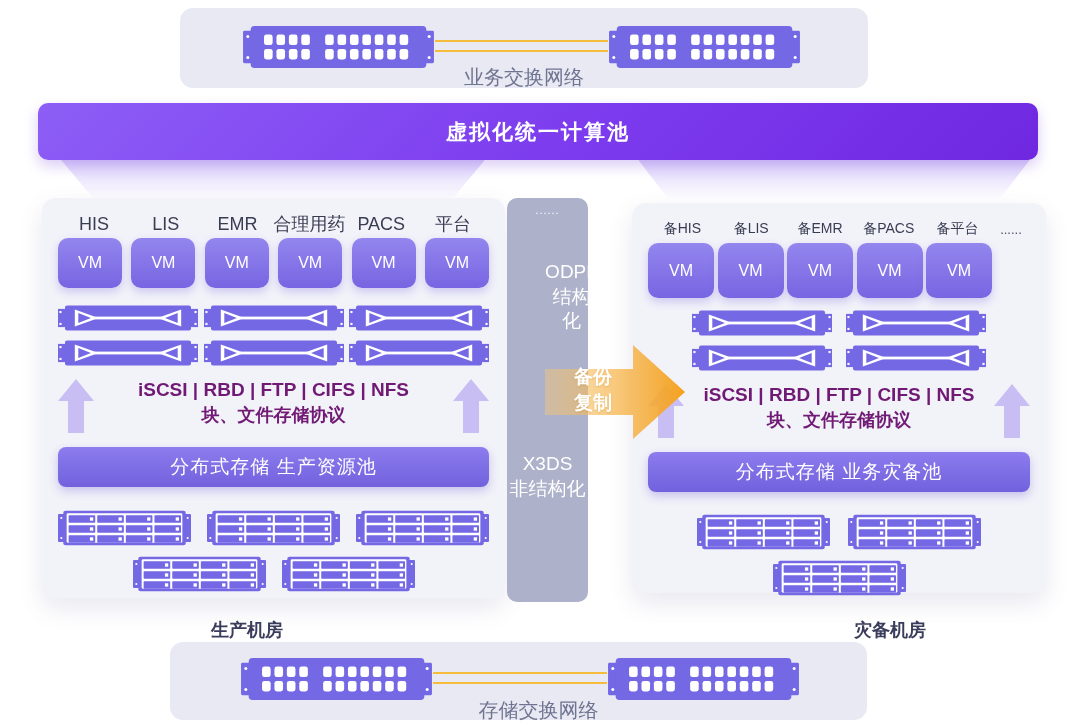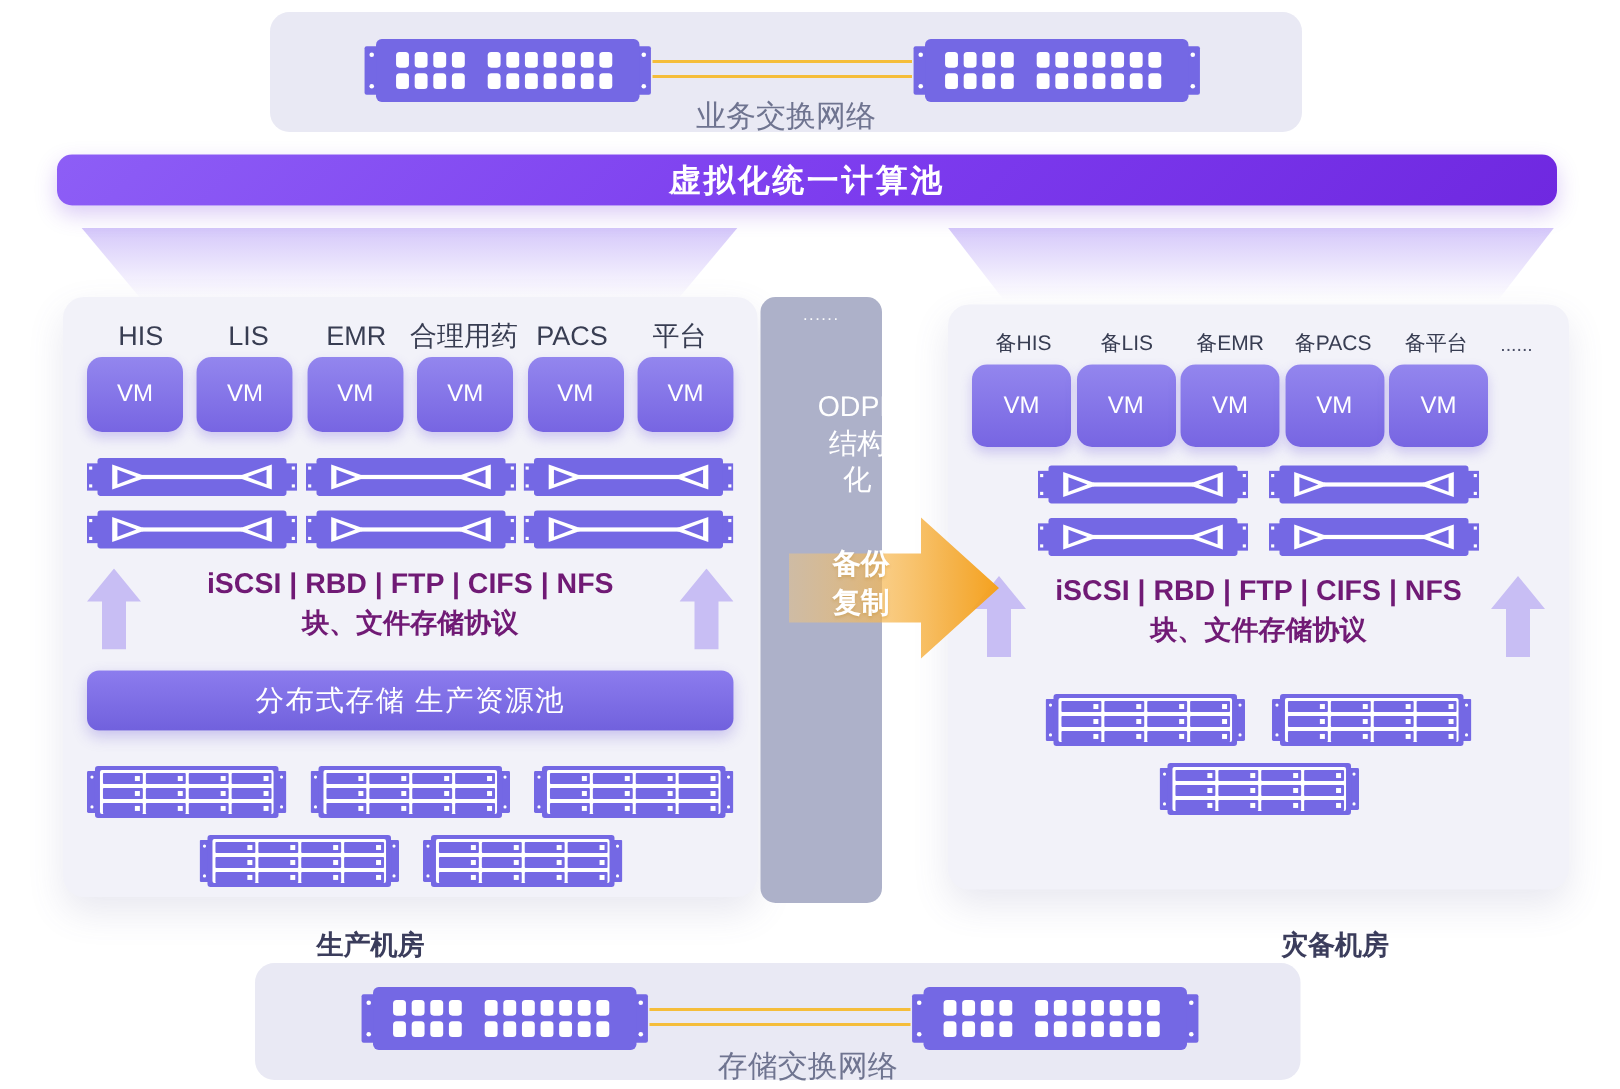--- a/index.html
+++ b/index.html
@@ -6,21 +6,21 @@
   html,body { background:#ffffff; font-family:"Liberation Sans","DejaVu Sans",sans-serif; }
   #stage { position:relative; width:1080px; height:726px; background:#ffffff; overflow:hidden; }
 
   
   .net-box { position:absolute; background:#e9e9f4; border-radius:13px; }
   .net-box .switch { position:absolute; width:193px; height:42px; }
   .net-line { position:absolute; height:2px; background:#f5bd3a; }
   .net-label { position:absolute; left:0; right:0; text-align:center; font-size:20px; color:#6f7490; }
 
   
-  .banner { position:absolute; left:38px; top:103px; width:1000px; height:34px; border-radius:10px;
+  .banner { position:absolute; left:38px; top:103px; width:1000px; height:57px; border-radius:10px;
             background:linear-gradient(135deg,#8d5ef6 0%,#7c3bee 55%,#6f28e0 100%);
             display:flex; align-items:center; justify-content:center;
             color:#fff; font-size:21px; font-weight:600; letter-spacing:2px;
             box-shadow:0 6px 14px rgba(110,50,220,.25); z-index:2; }
 
   .beam { position:absolute; top:152px; height:48px; z-index:0;
           background:linear-gradient(180deg,rgba(150,118,242,.40),rgba(150,118,242,0));
           -webkit-clip-path:polygon(1% 0,99% 0,90% 100%,10% 100%);
           clip-path:polygon(1% 0,99% 0,90% 100%,10% 100%); }
 
@@ -70,21 +70,21 @@
   
   .pillar { position:absolute; left:507px; top:198px; width:81px; height:404px;
             background:#adb1c9; border-radius:10px; z-index:1;
             display:flex; flex-direction:column; align-items:center; color:#fff; }
   .pillar .dots { margin-top:6px; font-size:11px; letter-spacing:1px; opacity:.95; }
   .pillar .blk { text-align:center; font-size:19px; line-height:1.3; }
   .pillar .blk.structured { margin-top:44px;margin-left:48px; }
   .pillar .blk.unstructured { margin-top:118px; }
 
   
-  .backup-arrow { position:absolute; left:526px; top:342px; width:142px; height:100px; z-index:3; }
+  .backup-arrow { position:absolute; left:545px; top:342px; width:142px; height:100px; z-index:3; }
   .backup-arrow .txt { position:absolute; left:0; top:22px; width:96px; text-align:center;
                        color:#fff; font-size:19px; line-height:1.35; font-weight:600;
                        text-shadow:0 1px 2px rgba(180,120,0,.25); }
 
   
   .room-label { position:absolute; top:618px; width:140px; text-align:center;
                 font-size:18px; font-weight:700; color:#3b3d5c; }
 
   .hidden-defs { position:absolute; width:0; height:0; overflow:hidden; }
 </style>
@@ -279,20 +279,24 @@
         </svg>
     </div>
   </div>
 
   <div class="pillar">
     <div class="dots">......</div>
     <div class="blk structured">
       <div>ODPF</div>
       <div>结构化</div>
     </div>
+    <div class="blk unstructured">
+      <div>X3DS</div>
+      <div>非结构化</div>
+    </div>
   </div>
 
   <div class="backup-arrow">
     <svg width="142" height="100" viewBox="0 0 142 100">
       <defs>
         <linearGradient id="ag" x1="0" y1="0" x2="1" y2="0">
           <stop offset="0" stop-color="#f7c878" stop-opacity="0.45"></stop>
           <stop offset="1" stop-color="#f5a11d"></stop>
         </linearGradient>
       </defs>
@@ -341,20 +345,21 @@
           <use href="#sym-uparrow"></use>
         </svg>
       <div class="proto-text">
         <div class="p1">iSCSI | RBD | FTP | CIFS | NFS</div>
         <div class="p2">块、文件存储协议</div>
       </div>
       <svg>
           <use href="#sym-uparrow"></use>
         </svg>
     </div>
+    <div class="store-bar">分布式存储 业务灾备池</div>
     <div class="arr-row r1">
       <svg>
           <use href="#sym-storage"></use>
         </svg>
       <svg>
           <use href="#sym-storage"></use>
         </svg>
     </div>
     <div class="arr-row r2">
       <svg>

